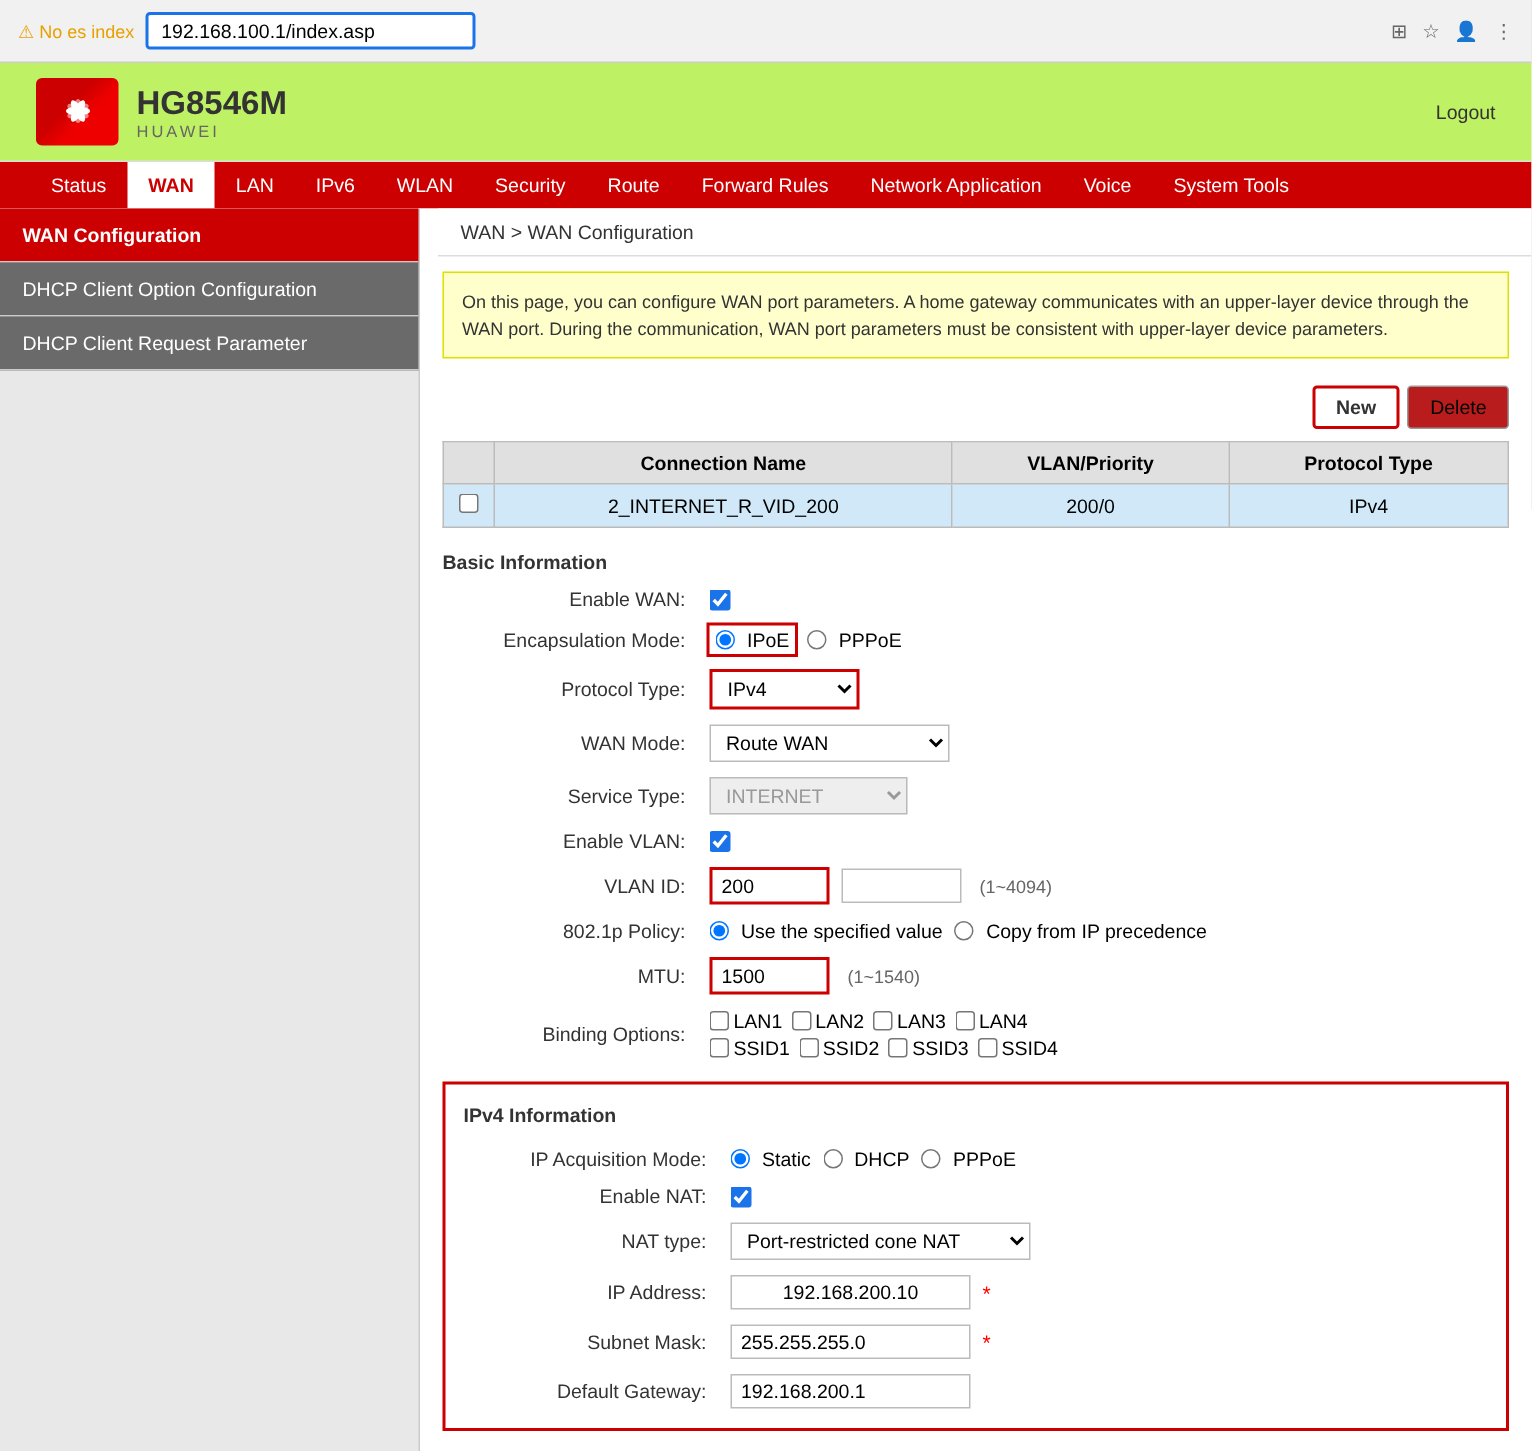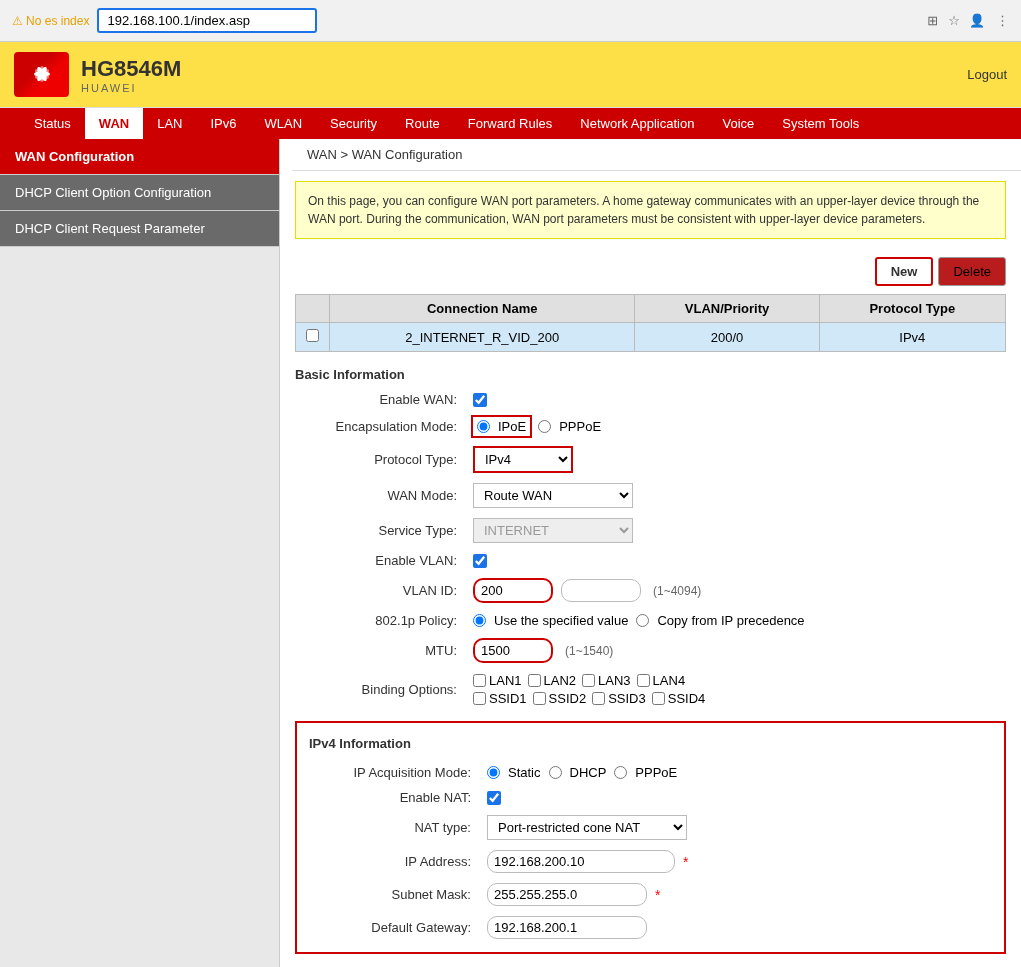--- a/index.html
+++ b/index.html
@@ -23,22 +23,22 @@
       font-size: 13px;
       min-width: 220px;
     }
     .browser-bar .browser-icons { margin-left: auto; display: flex; gap: 10px; color: #666; }
 
     
     .page { background: white; min-height: 930px; }
 
     
     .header {
-      background: #fde047;
-      padding: 10px 14px;
+      background: #bef264;
+      padding: 10px 24px;
       display: flex;
       align-items: center;
       justify-content: space-between;
       border-bottom: 1px solid #ddd;
     }
     .logo-area { display: flex; align-items: center; gap: 12px; }
     .logo-img {
       width: 55px; height: 45px;
       background: linear-gradient(135deg, #c00 40%, #e00 60%);
       border-radius: 4px;
@@ -191,21 +191,21 @@
       text-align: right;
       padding-right: 8px;
       color: #333;
       font-size: 13px;
       flex-shrink: 0;
     }
     .form-input {
       padding: 3px 6px;
       font-size: 13px;
       border: 1px solid #bbb;
-      border-radius: 10px;
+      border-radius: 0;
     }
     .form-select {
       padding: 3px 6px;
       font-size: 13px;
       border: 1px solid #bbb;
       background: white;
     }
     .form-checkbox { width: 14px; height: 14px; accent-color: #1a73e8; }
     .radio-group { display: flex; align-items: center; gap: 8px; }
     .radio-group label { font-size: 13px; display: flex; align-items: center; gap: 3px; }
@@ -354,21 +354,21 @@
 
         <div class="form-row">
           <span class="form-label">WAN Mode:</span>
           <select class="form-select" style="width:160px">
             <option>Route WAN</option>
           </select>
         </div>
 
         <div class="form-row">
           <span class="form-label">Service Type:</span>
-          <select class="form-select" style="width:160px; background:#eee; color:#999;">
+          <select class="form-select" style="width:132px; background:#eee; color:#999;">
             <option>INTERNET</option>
           </select>
         </div>
 
         <div class="form-row">
           <span class="form-label">Enable VLAN:</span>
           <input type="checkbox" class="form-checkbox" checked="" style="">
         </div>
 
         <div class="form-row">
@@ -442,21 +442,21 @@
 
         <div class="form-row">
           <span class="form-label">NAT type:</span>
           <select class="form-select" style="width:200px">
             <option>Port-restricted cone NAT</option>
           </select>
         </div>
 
         <div class="form-row">
           <span class="form-label">IP Address:</span>
-          <input type="text" class="form-input" value="192.168.200.10" style="width: 188px;">
+          <input type="text" class="form-input" value="192.168.200.10" style="width: 160px; text-align: center;">
           <span style="color:red; font-size:14px;">*</span>
         </div>
 
         <div class="form-row">
           <span class="form-label">Subnet Mask:</span>
           <input type="text" class="form-input" value="255.255.255.0" style="width: 160px;">
           <span style="color:red; font-size:14px;">*</span>
         </div>
 
         <div class="form-row">

